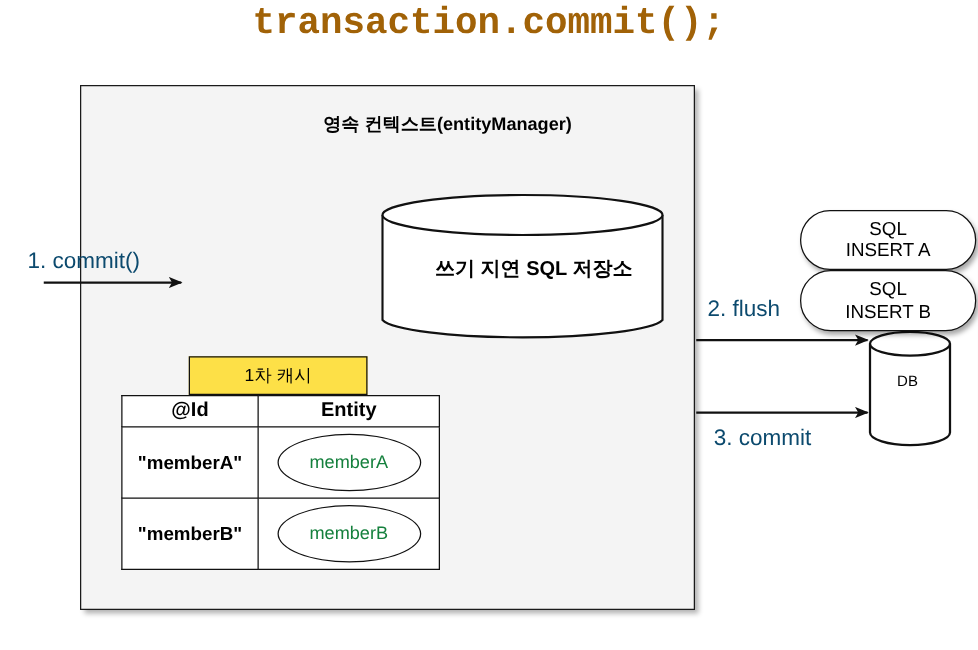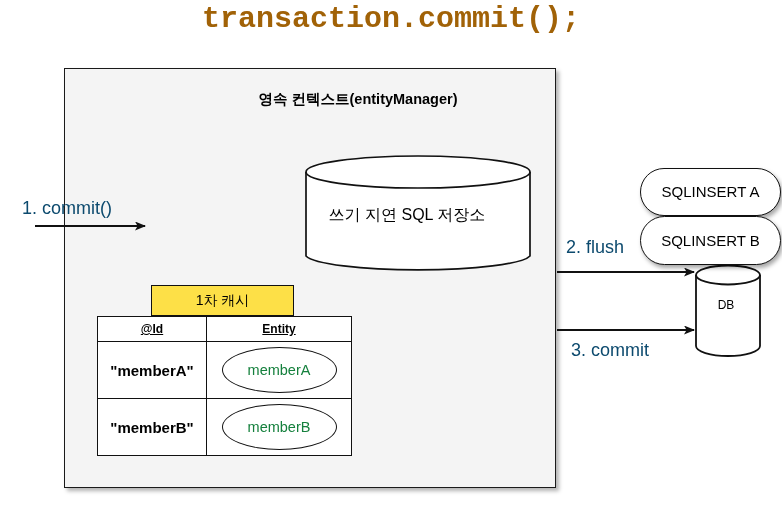--- a/index.html
+++ b/index.html
@@ -69,21 +69,21 @@
   .cyl svg { display:block; overflow: visible; }
   .cyl-label {
     position: absolute;
     text-align: center;
     font-size: 16px;
     color: #000;
     white-space: nowrap;
   }
 
   #sqlstore-cyl { left: 305px; top: 155px; width: 226px; height: 118px; }
-  #sqlstore-label { left: 294px; top: 205px; width: 226px; }
+  #sqlstore-label { left: 314px; top: 205px; width: 226px; font-weight: bold; }
 
   #db-cyl { left: 695px; top: 265px; width: 66px; height: 92px; }
   #db-label { left: 695px; top: 298px; width: 62px; font-size: 12px; }
 
   
   .cache-tag {
     position: absolute;
     left: 151px;
     top: 285px;
     width: 143px;
@@ -113,23 +113,22 @@
   .cache-table td, .cache-table th {
     border: 1.5px solid #111;
     padding: 0;
     margin: 0;
     text-align: center;
     vertical-align: middle;
     background: #ffffff;
   }
   .cache-table th {
     height: 24px;
-    font-size: 12px;
-    font-weight: bold;
-    text-decoration: underline;
+    font-size: 16px;
+    font-weight: bold;
   }
   .cache-table td {
     height: 56px;
   }
   .col-id { width: 108px; }
   .col-entity { width: 144px; }
 
   .id-cell {
     font-size: 15px;
     font-weight: bold;
@@ -153,21 +152,21 @@
   }
 
   
   .sqlbox {
     position: absolute;
     background: #ffffff;
     border: 1.8px solid #111;
     border-radius: 26px;
     box-sizing: border-box;
     display: flex;
-    flex-direction: row;
+    flex-direction: column;
     align-items: center;
     justify-content: center;
     font-size: 15px;
     line-height: 1.15;
     color: #000;
     box-shadow: 2px 3px 4px rgba(0,0,0,0.35);
     white-space: nowrap;
   }
   #sql-a { left: 640px; top: 168px; width: 141px; height: 48px; }
   #sql-b { left: 640px; top: 216px; width: 141px; height: 49px; }

